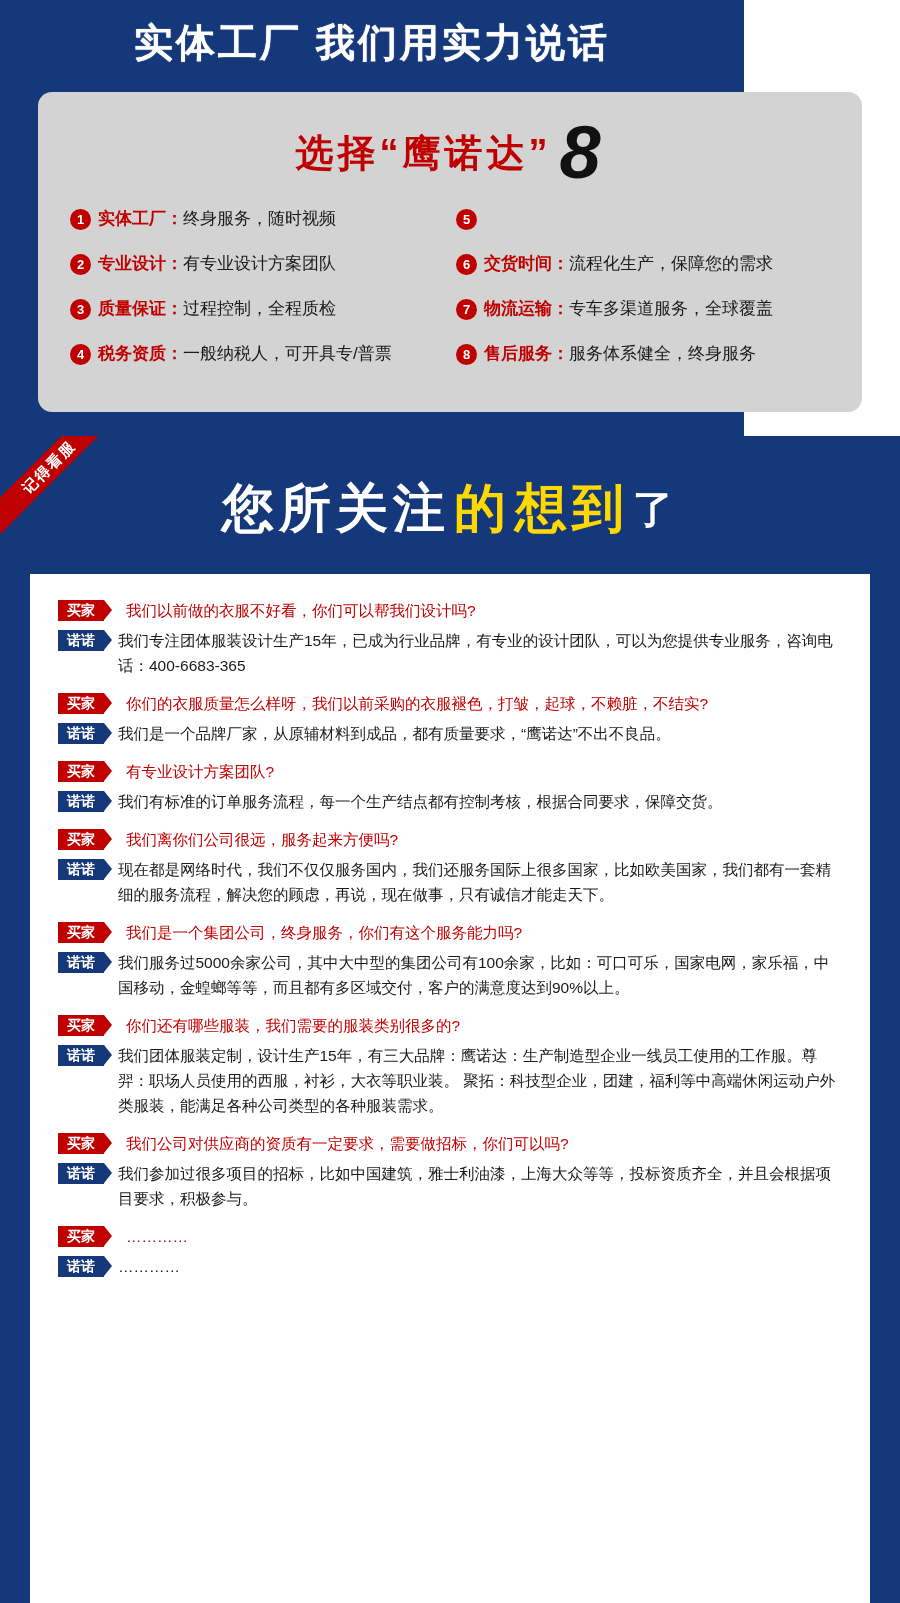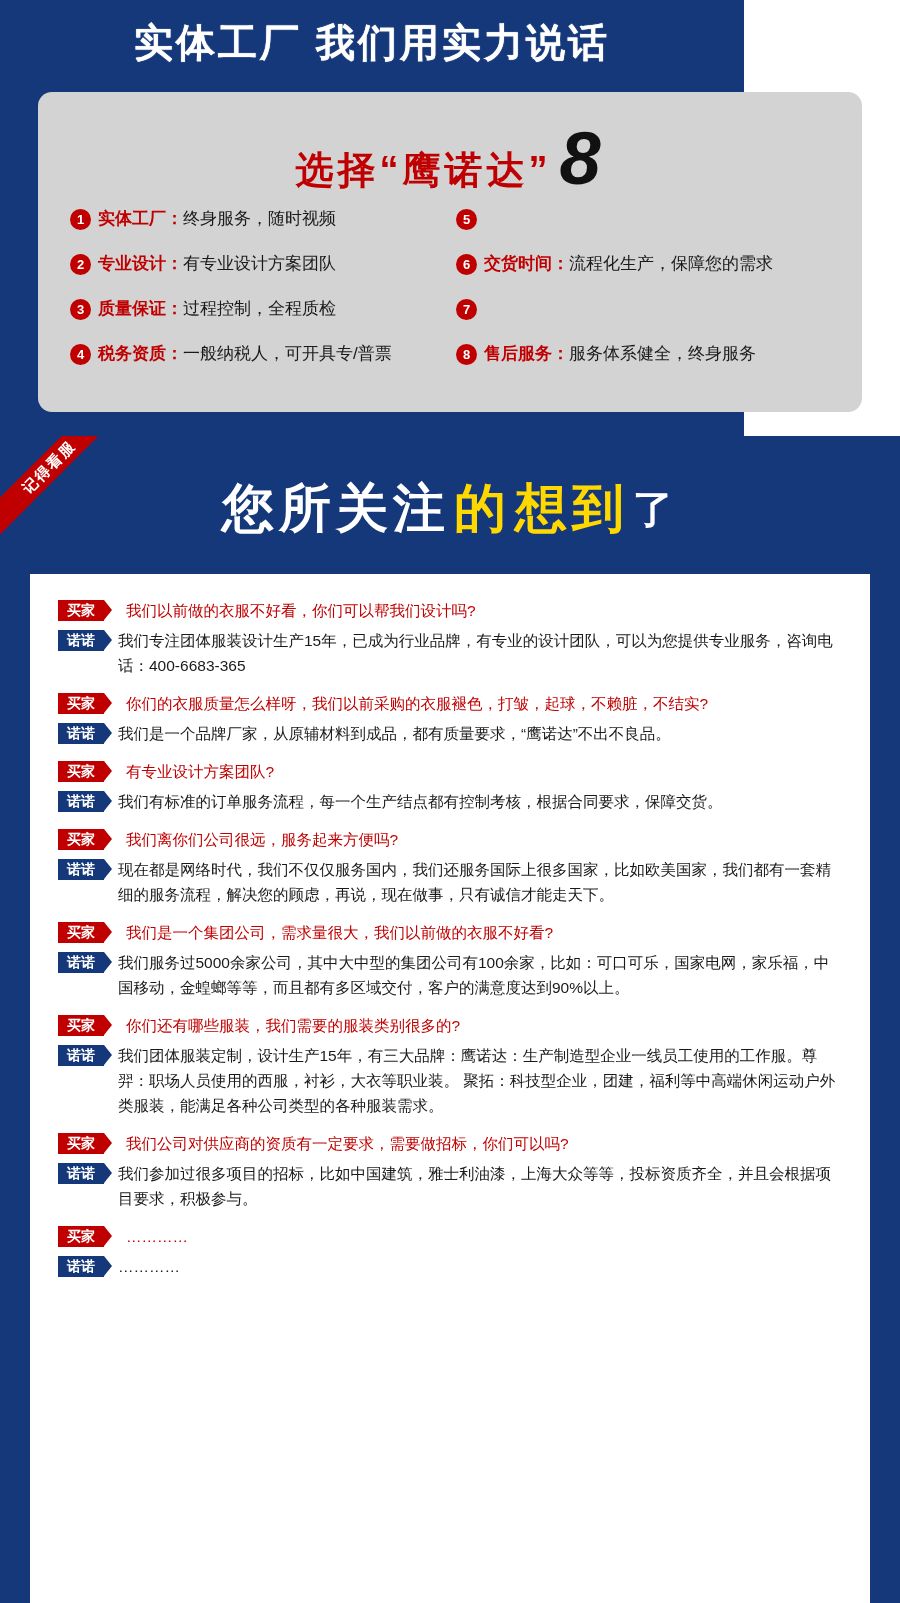--- a/index.html
+++ b/index.html
@@ -39,21 +39,21 @@
     top: 92px;
     width: 824px;
     height: 320px;
     background: #d3d3d3;
     border-radius: 14px;
     box-sizing: border-box;
     padding: 18px 26px;
   }
   .card-head {
     display: flex;
-    align-items: flex-end;
+    align-items: center;
     justify-content: center;
     height: 86px;
     gap: 2px;
   }
   .card-head .red {
     color: #c00000;
     font-size: 38px;
     font-weight: bold;
     letter-spacing: 4px;
   }
@@ -255,20 +255,21 @@
       <div class="reason">
         <span class="num-badge">6</span>
         <span class="reason-text"><b>交货时间：</b><span>流程化生产，保障您的需求</span></span>
       </div>
       <div class="reason">
         <span class="num-badge">3</span>
         <span class="reason-text"><b>质量保证：</b><span>过程控制，全程质检</span></span>
       </div>
       <div class="reason">
         <span class="num-badge">7</span>
+        <span class="reason-text"><b>物流运输：</b><span>专车多渠道服务，全球覆盖</span></span>
       </div>
       <div class="reason">
         <span class="num-badge">4</span>
         <span class="reason-text"><b>税务资质：</b><span>一般纳税人，可开具专/普票</span></span>
       </div>
       <div class="reason">
         <span class="num-badge">8</span>
         <span class="reason-text"><b>售后服务：</b><span>服务体系健全，终身服务</span></span>
       </div>
     </div>
@@ -327,21 +328,21 @@
       </div>
       <div class="qa-line">
         <span class="tag tag-seller">诺诺</span>
         <span class="qa-text a-text">现在都是网络时代，我们不仅仅服务国内，我们还服务国际上很多国家，比如欧美国家，我们都有一套精细的服务流程，解决您的顾虑，再说，现在做事，只有诚信才能走天下。</span>
       </div>
     </div>
 
     <div class="qa-block">
       <div class="qa-line">
         <span class="tag tag-buyer">买家</span>
-        <span class="qa-text q-text">我们是一个集团公司，需求量很大，我们以前做的衣服不好看?</span>
+        <span class="qa-text q-text">我们是一个集团公司，终身服务，你们有这个服务能力吗?</span>
       </div>
       <div class="qa-line">
         <span class="tag tag-seller">诺诺</span>
         <span class="qa-text a-text">我们服务过5000余家公司，其中大中型的集团公司有100余家，比如：可口可乐，国家电网，家乐福，中国移动，金蝗螂等等，而且都有多区域交付，客户的满意度达到90%以上。</span>
       </div>
     </div>
 
     <div class="qa-block">
       <div class="qa-line">
         <span class="tag tag-buyer">买家</span>

